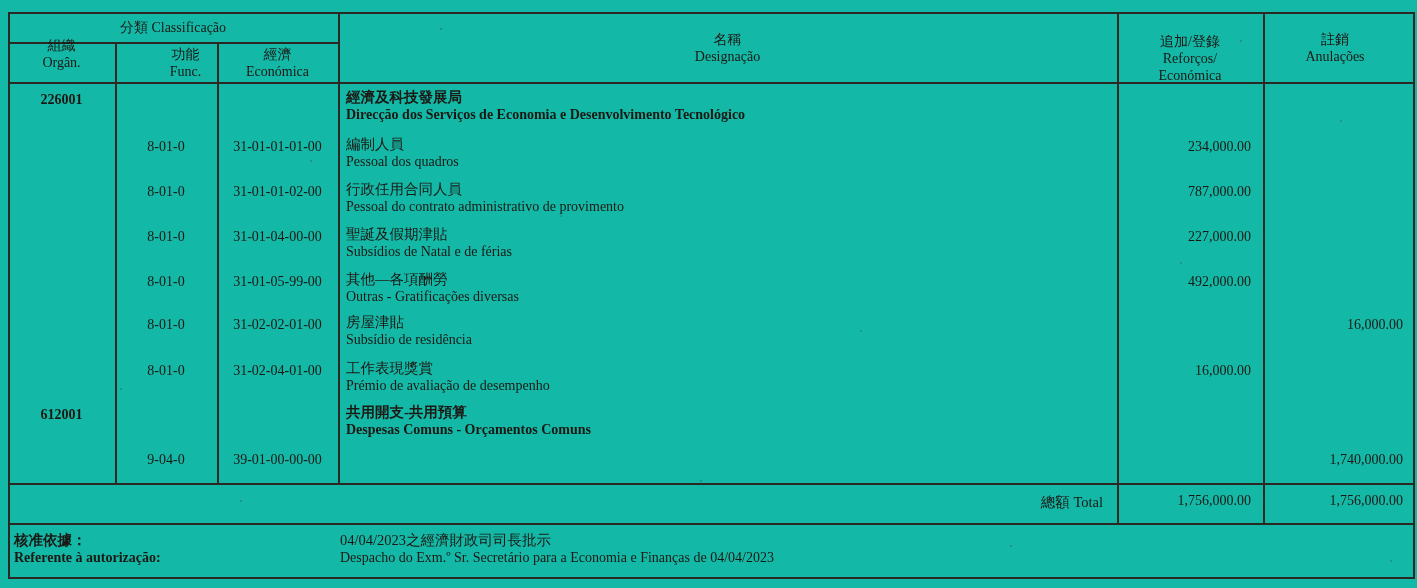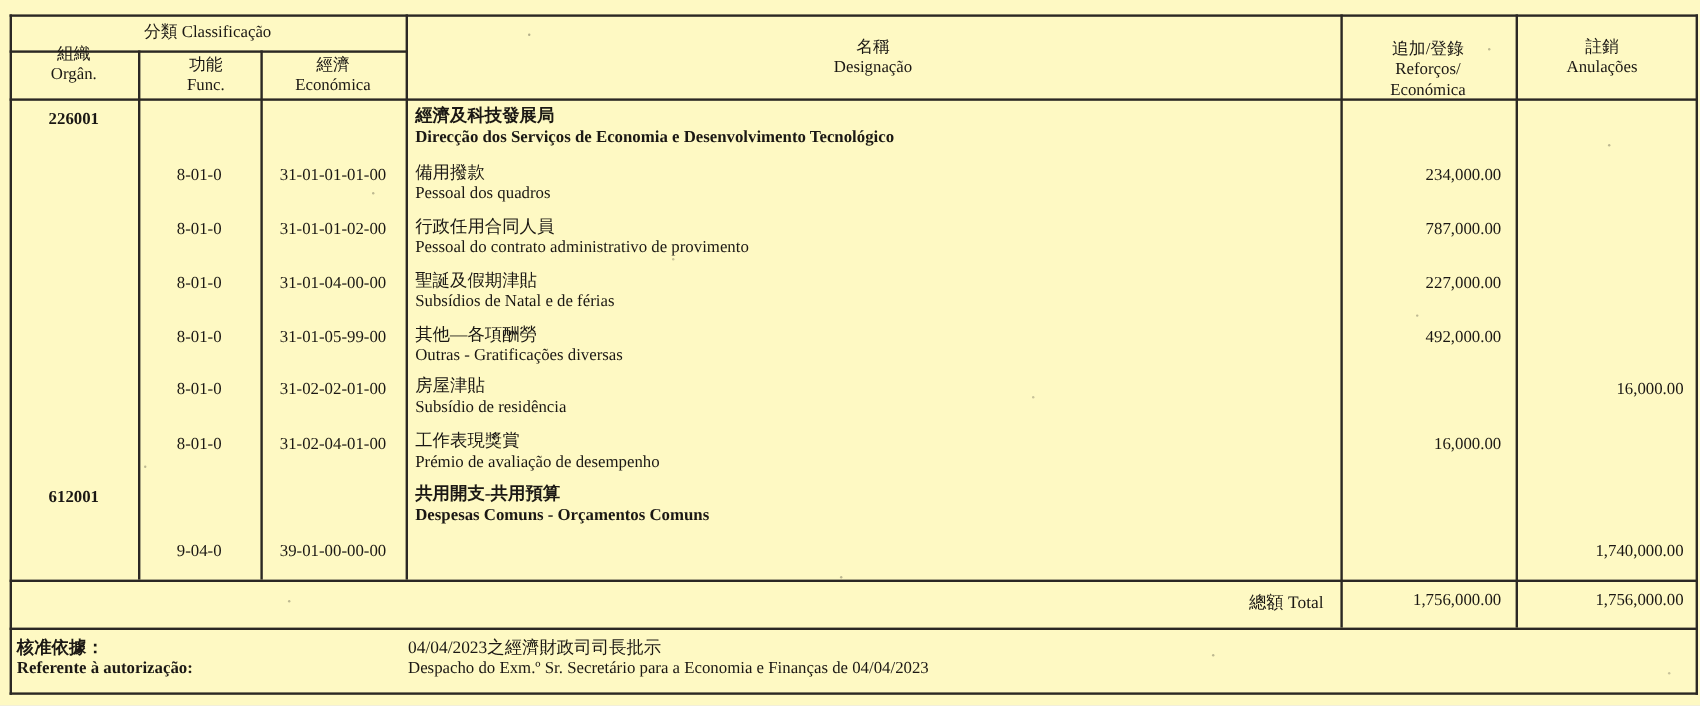--- a/index.html
+++ b/index.html
@@ -1,33 +1,33 @@
 <!DOCTYPE html>
 <html><head>
 <meta charset="utf-8">
 <style>
   * { margin:0; padding:0; box-sizing:border-box; }
   html,body { background:#e8e8e6; }
   .page {
     position:relative; width:1417px; height:588px;
-    background:#fef9c3; overflow:hidden;
+    background:#14b8a6; overflow:hidden;
     font-family:"Liberation Serif","DejaVu Serif",serif;
     color:#1b1814;
   }
   .sheet { position:absolute; left:8px; top:12px; width:1407px; height:567px; }
 
   
   .hl { position:absolute; height:2px; background:#2b2824; }
   .vl { position:absolute; width:2px; background:#2b2824; }
 
   
   .hcell { position:absolute; display:flex; flex-direction:column; align-items:center; justify-content:center; text-align:center; font-size:14px; line-height:17px; }
   .h-cls   { left:0;    top:0;  width:330px;  height:30px; }
   .h-organ { left:0;    top:30px; width:107px; height:23px; }
-  .h-func  { left:93px;top:30px; width:102px; height:41px;padding-left:39px; }
+  .h-func  { left:107px;top:30px; width:102px; height:41px;padding-left:39px; }
   .h-econ  { left:209px;top:30px; width:121px; height:41px; }
   .h-desig { left:330px;top:0;  width:779px;  height:71px; }
   .h-ref   { left:1109px;top:0; width:146px;  height:92px; }
   .h-anu   { left:1255px;top:0; width:144px;  height:71px; }
 
   
   .tbody { position:absolute; left:0; top:70px; width:1407px; height:401px; }
   .row { position:absolute; left:0; width:1407px; height:40px; }
   .c { position:absolute; top:0; font-size:14px; line-height:18px; }
   .org  { left:0;      width:107px; text-align:center; font-weight:bold; padding-top:3px; }
@@ -121,21 +121,21 @@
       <div class="pt">Direcção dos Serviços de Economia e Desenvolvimento Tecnológico</div>
     </div>
     <div class="c ref"></div>
     <div class="c anu"></div>
   </div>
         <div class="row" style="top: 53px;">
     <div class="c org"></div>
     <div class="c func">8-01-0</div>
     <div class="c econ">31-01-01-01-00</div>
     <div class="c desig">
-      <div class="zh">備用撥款</div>
+      <div class="zh">編制人員</div>
       <div class="pt">Pessoal dos quadros</div>
     </div>
     <div class="c ref">234,000.00</div>
     <div class="c anu"></div>
   </div>
         <div class="row" style="top: 98px;">
     <div class="c org"></div>
     <div class="c func">8-01-0</div>
     <div class="c econ">31-01-01-02-00</div>
     <div class="c desig">

